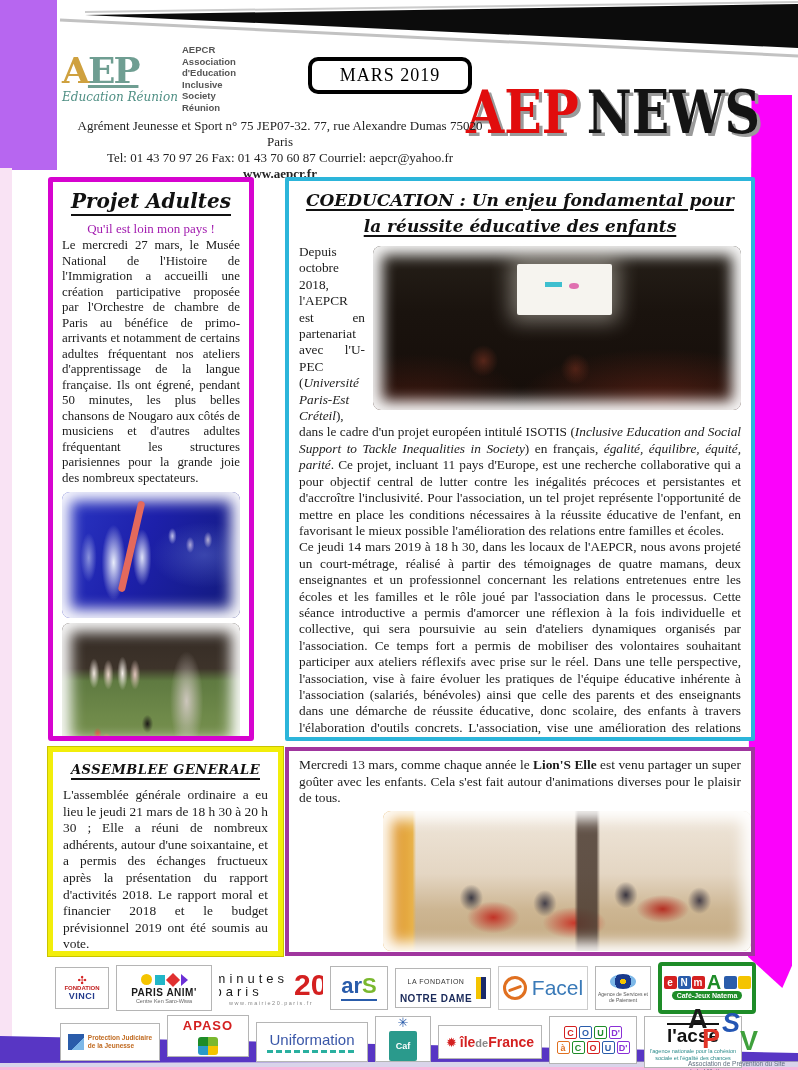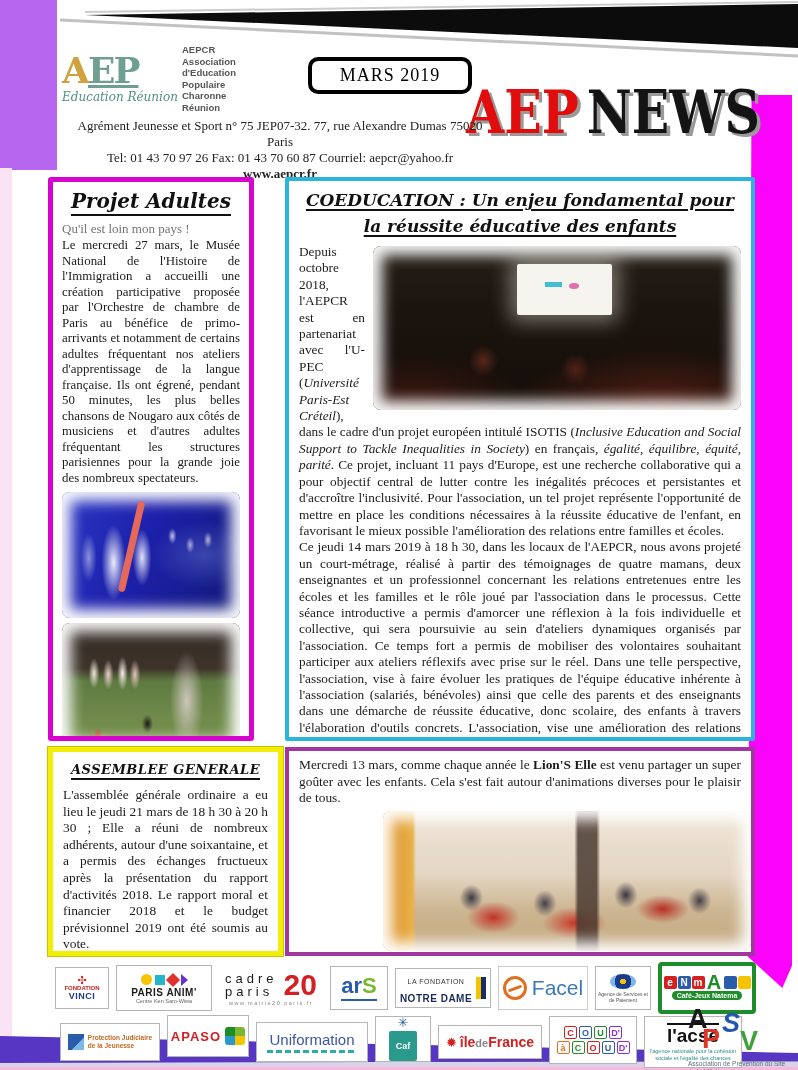--- a/index.html
+++ b/index.html
@@ -45,21 +45,21 @@
   .box-lions     { left:285px; top:747px; width:470px; height:209px; border:4px solid #a0369e; padding:6px 10px; }
 
   .hand-title { font-family:"DejaVu Serif", serif; font-style:italic; font-weight:bold; text-align:center; color:#111; }
   .hand-title span { border-bottom:2.5px solid #111; padding-bottom:1px; }
   .t-projet    { font-size:20px; margin:2px 0 8px; }
   .t-coeduc    { font-size:17px; line-height:26px; margin:1px 0 5px; }
   .t-coeduc span { border-bottom:none; text-decoration:underline; text-decoration-thickness:2px; text-underline-offset:3px; }
   .t-assemblee { font-size:13px; margin:4px 0 10px; letter-spacing:.5px; }
 
   .body-text { font-size:12.9px; line-height:15.5px; text-align:justify; color:#1b1b1b; }
-  .intro-line { font-size:13px; margin-bottom:1px; color:#737373; }
+  .intro-line { text-align:center; font-size:13px; margin-bottom:1px; color:#a21caf; }
   .box-coeduc .body-text { font-size:13.3px; line-height:16.4px; }
   .box-assemblee .body-text { font-size:13.4px; line-height:16.6px; }
   .box-lions .body-text { font-size:13.4px; line-height:16.6px; }
 
   
   .ph { border-radius:8px; position:relative; box-shadow:inset 0 0 14px 9px rgba(255,255,255,.96); }
 
   .ph-blue { width:100%; height:126px; margin-top:6px;
     background:
       radial-gradient(9% 40% at 29% 56%, rgba(244,248,255,.95), rgba(244,248,255,0) 75%),
@@ -162,21 +162,21 @@
   .l-natema .tile { width:13px; height:13px; font-size:10px; font-weight:bold; color:#fff; display:flex; align-items:center; justify-content:center; border-radius:2px; }
   .tl-e { background:#d42020; } .tl-n { background:#2a5caa; } .tl-m { background:#d42020; }
   .tl-a { background:#fff; color:#1e8c28 !important; font-size:20px !important; width:17px !important; }
   .tl-b { background:#2a5caa; } .tl-y { background:#f4c400; }
   .l-natema .banner { background:#1e8c28; color:#fff; font-size:7px; font-weight:bold; border-radius:5px; padding:1px 5px; margin-top:2px; }
 
   .l-pjj { width:100px; height:38px; flex-direction:row; gap:4px; }
   .l-pjj .gl { width:16px; height:16px; background:linear-gradient(135deg,#2a5caa 60%, #7db8e8 60%); }
   .l-pjj .t { font-size:6.5px; color:#c06a20; font-weight:bold; line-height:8px; text-align:left; }
 
-  .l-apaso { width:82px; height:42px; flex-direction:row; gap:4px; margin-top:-12px; }
+  .l-apaso { width:82px; height:42px; flex-direction:column; gap:4px; margin-top:-12px; }
   .l-apaso .t { font-size:13px; font-weight:bold; color:#d42020; letter-spacing:1px; }
   .l-apaso .q { width:20px; height:18px; border-radius:3px;
     background:conic-gradient(#7ab82e 0 25%, #f4c400 0 50%, #2a9ac8 0 75%, #1e8c28 0); }
 
   .l-unif { width:112px; height:40px; }
   .l-unif .t { font-size:15px; color:#3a57a8; }
   .l-unif .wave { width:90px; height:3px; background:repeating-linear-gradient(90deg,#2ab0a0 0 6px, #fff 6px 9px); margin-top:2px; }
 
   .l-caf { width:56px; height:46px; margin-top:-6px; }
   .l-caf .star { color:#2a5caa; font-size:13px; line-height:12px; }
@@ -228,22 +228,22 @@
 
 <div class="logo">
   <div class="acr"><span class="a">A</span><span class="ep">EP</span></div>
   <div class="script">Education Réunion</div>
 </div>
 
 <div class="orgblock">
   <div>AEPCR</div>
   <div>Association</div>
   <div>d'Education</div>
-  <div>Populaire</div>
-  <div>Charonne</div>
+  <div>Inclusive</div>
+  <div>Society</div>
   <div>Réunion</div>
 </div>
 
 <div class="issue-box">MARS 2019</div>
 
 <div class="masthead">
   <span class="red">AEP</span><span class="black">NEWS</span>
 </div>
 
 <div class="address">
@@ -296,21 +296,21 @@
         <i class="sh-c"></i>
         <i class="sh-s"></i>
         <i class="sh-d"></i>
         <i class="sh-t"></i>
       </span>
     <span class="t1">PARIS ANIM'</span>
     <span class="t2">Centre Ken Saro-Wiwa</span>
   </div>
   <div class="lbox l-mairie">
     <span class="line1">
-      <span class="mp"><span>cadre</span><br><span>paris</span></span>
+      <span class="mp"><span>minutes</span><br><span>paris</span></span>
       <span class="n20">20</span>
     </span>
     <span class="url">www.mairie20.paris.fr</span>
   </div>
   <div class="lbox l-ars">
     <span class="t"><span class="ar">ar</span><span class="s">S</span></span>
     <span class="bar"></span>
   </div>
   <div class="lbox l-fnd">
     <span class="txt">

